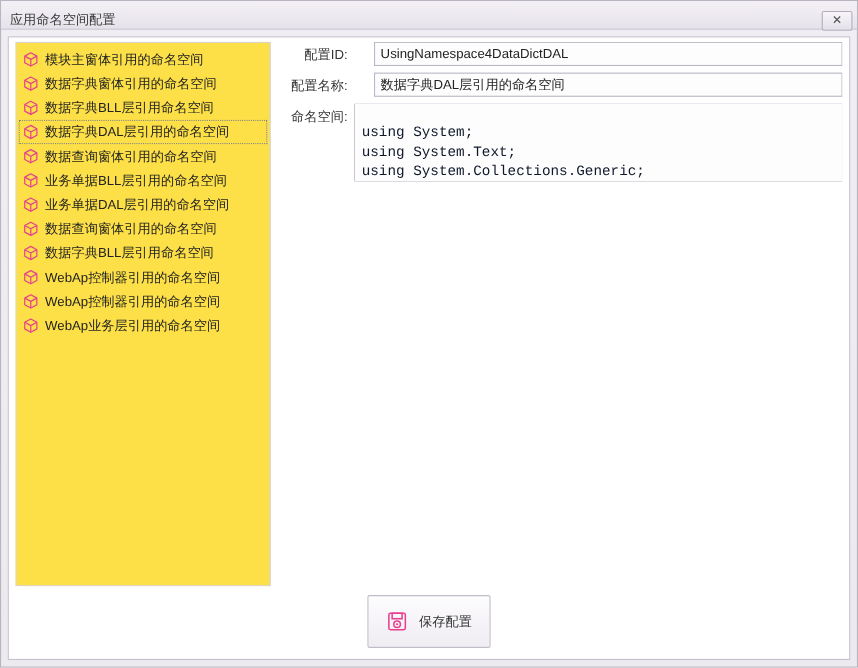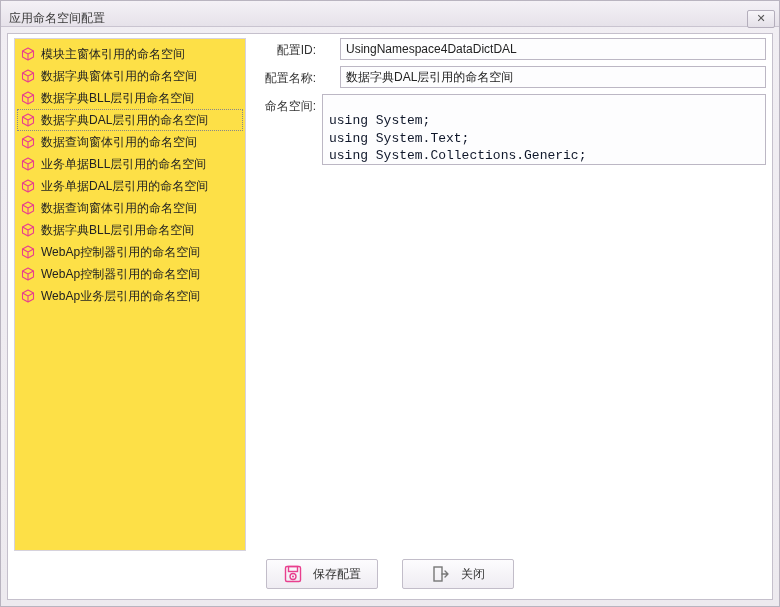--- a/index.html
+++ b/index.html
@@ -132,21 +132,21 @@
   }
   
   .button-bar {
     display: flex;
     justify-content: center;
     gap: 24px;
     padding: 8px 0 4px 0;
   }
   .btn {
     min-width: 112px;
-    height: 30px;
+    height: 48px;
     background: linear-gradient(#fdfcfe, #efecf2);
     border: 1px solid #c2bdc9;
     border-radius: 2px;
     display: flex; align-items: center; justify-content: center;
     gap: 10px;
     cursor: pointer;
     padding: 0 12px;
   }
   .btn .btn-label { font-size: 12px; color: #333; }
   .btn-icon { width: 20px; height: 20px; display: flex; align-items: center; justify-content: center; }
@@ -318,26 +318,17 @@
           <span class="btn-icon">
             <svg width="20" height="20" viewBox="0 0 20 20">
               <rect x="2.5" y="2.5" width="15" height="15" rx="1.5" fill="none" stroke="#e83f8e" stroke-width="1.4"></rect>
               <rect x="5.5" y="2.5" width="9" height="5" fill="none" stroke="#e83f8e" stroke-width="1.4"></rect>
               <circle cx="10" cy="12.5" r="3" fill="none" stroke="#e83f8e" stroke-width="1.4"></circle>
               <circle cx="10" cy="12.5" r="1" fill="#e83f8e"></circle>
             </svg>
           </span>
           <span class="btn-label">保存配置</span>
         </div>
-        <div class="btn">
-          <span class="btn-icon">
-            <svg width="20" height="20" viewBox="0 0 20 20">
-              <rect x="3" y="3" width="8" height="14" fill="none" stroke="#777" stroke-width="1.4"></rect>
-              <path d="M11 10 L17 10 M14 7 L17 10 L14 13" fill="none" stroke="#777" stroke-width="1.4" stroke-linecap="round" stroke-linejoin="round"></path>
-            </svg>
-          </span>
-          <span class="btn-label">关闭</span>
-        </div>
       </div>
 
     </div>
   </div>
 </div>
 
 </body></html>

